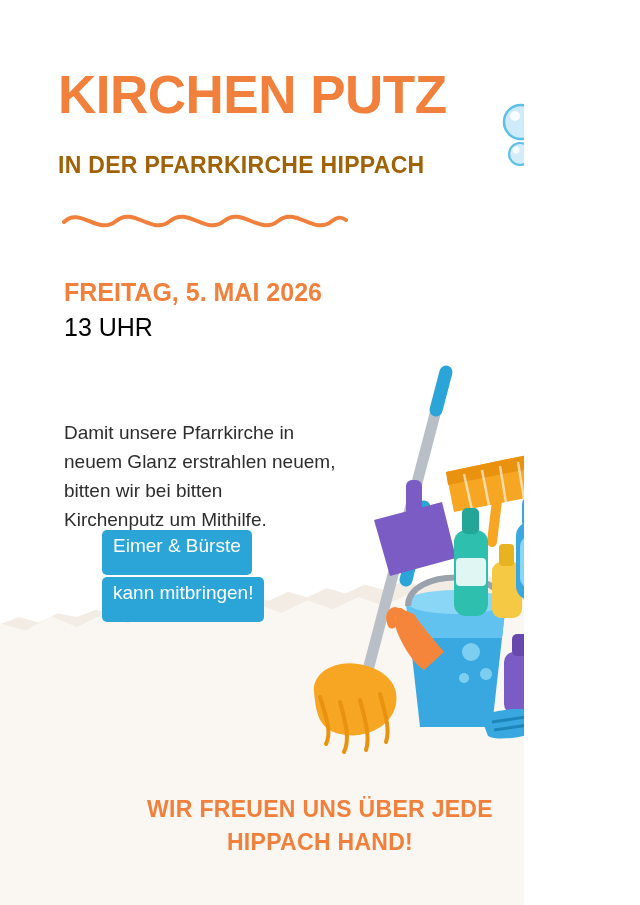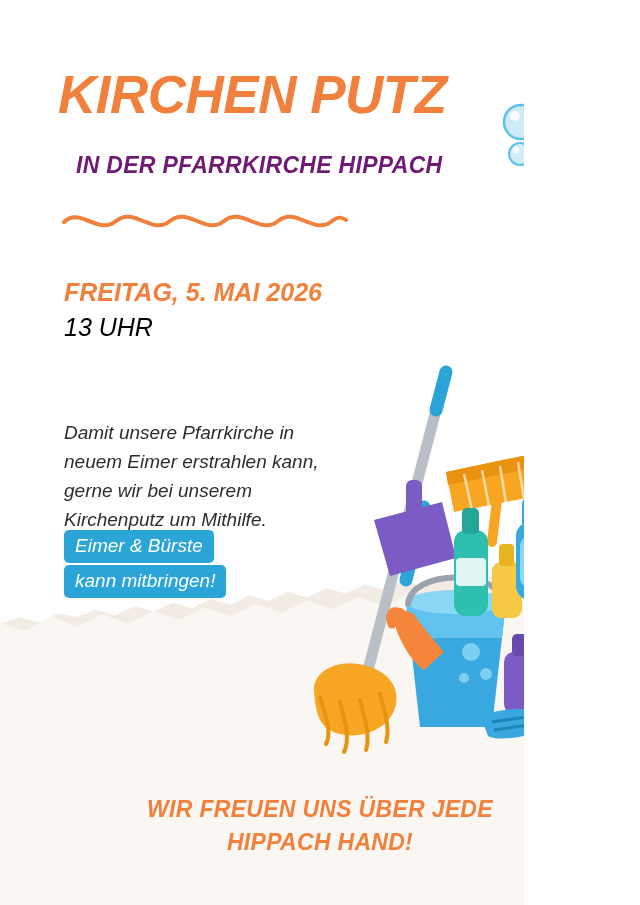--- a/index.html
+++ b/index.html
@@ -12,21 +12,20 @@
     font-family: "Liberation Sans", sans-serif;
     background: #ffffff;
     overflow: hidden;
   }
   .poster {
     position: relative;
     width: 524px;
     height: 905px;
     background: #ffffff;
     overflow: hidden;
-    font-style: italic;
   }
   
   .bottom-bg {
     position: absolute;
     left: 0;
     bottom: 0;
     width: 640px;
     height: 360px;
     background: #f2ece4;
     clip-path: polygon(
@@ -63,25 +62,25 @@
     top: 68px;
     font-size: 53px;
     font-weight: bold;
     color: #f0803c;
     letter-spacing: -0.5px;
     line-height: 1;
     white-space: nowrap;
   }
   .subtitle {
     position: absolute;
-    left: 76px;
+    left: 58px;
     top: 152px;
     font-size: 23px;
     font-weight: bold;
-    color: #701a75;
+    color: #a16207;
     letter-spacing: 0.3px;
     white-space: nowrap;
   }
 
   
   .squiggle {
     position: absolute;
     left: 60px;
     top: 208px;
   }
@@ -122,24 +121,25 @@
   .callout {
     position: absolute;
     left: 64px;
     top: 530px;
   }
   .callout-line {
     display: table;
     background: #2ba4d8;
     color: #ffffff;
     font-size: 19px;
-    padding: 5px 11px 6px 11px;
+    padding: 5px 11px 18px 11px;
     border-radius: 5px;
     margin-bottom: 2px;
     white-space: nowrap;
+    margin-left: 38px;
   }
 
   
   .footer {
     position: absolute;
     left: 0;
     top: 793px;
     width: 640px;
     text-align: center;
     color: #f0803c;
@@ -179,22 +179,22 @@
 
   <svg class="squiggle" width="290" height="30" viewBox="0 0 290 30">
     <path d="M4,14 C20,-2 38,28 56,13 C74,-2 92,28 110,13 C128,-2 146,28 164,13 C182,-2 200,28 218,13 C236,-2 254,28 272,13 C278,8 282,9 286,12" fill="none" stroke="#f0803c" stroke-width="4" stroke-linecap="round"></path>
   </svg>
 
   <div class="date-line">FREITAG, 5. MAI 2026</div>
   <div class="time-line">13 UHR</div>
 
   <div class="body-text">
     <div>Damit unsere Pfarrkirche in</div>
-    <div>neuem Eimer erstrahlen kann,</div>
-    <div>gerne wir bei unserem</div>
+    <div>neuem Glanz erstrahlen neuem,</div>
+    <div>bitten wir bei bitten</div>
     <div>Kirchenputz um Mithilfe.</div>
   </div>
 
   <div class="callout">
     <div class="callout-line">Eimer &amp; Bürste</div>
     <div class="callout-line">kann mitbringen!</div>
   </div>
 
   <svg class="bubbles" viewBox="0 0 80 90">
     <circle cx="29" cy="26" r="17" fill="#cfeaf8" stroke="#5cc0e8" stroke-width="2.5"></circle>

